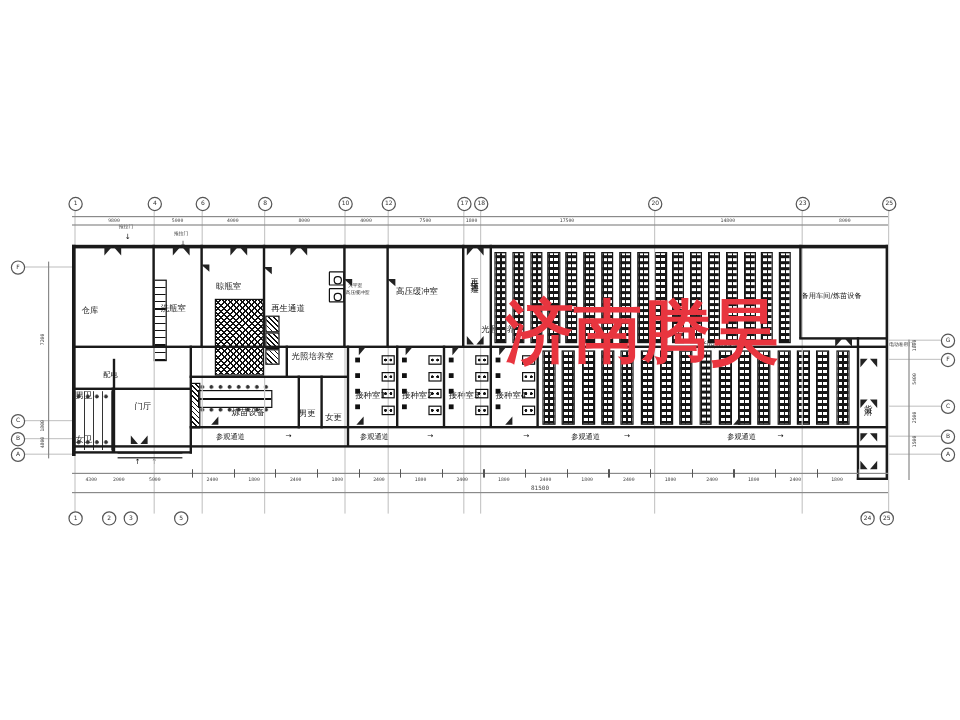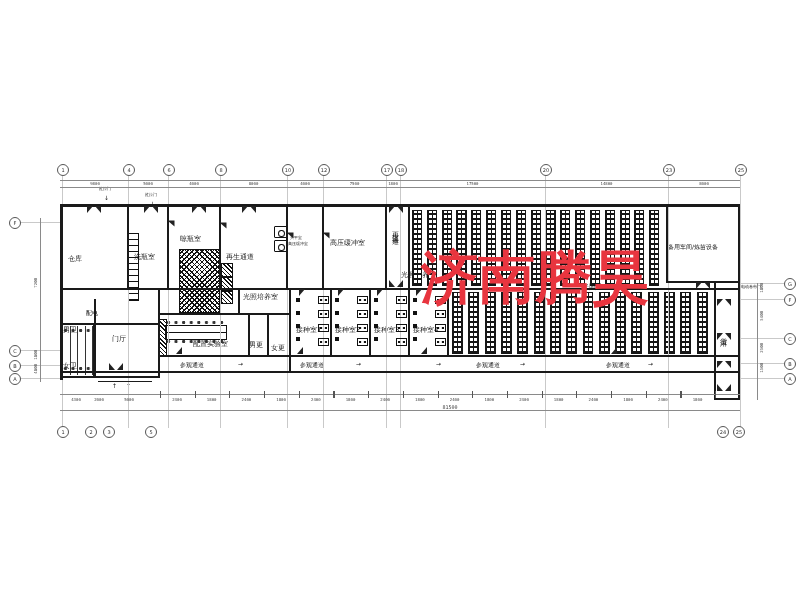--- a/index.html
+++ b/index.html
@@ -65,21 +65,21 @@
   <span class="lbl s4" style="left:290px;top:236px;">天平室</span>
   <span class="lbl s4" style="left:288px;top:242px;">高压缓冲室</span>
   <span class="lbl" style="left:330px;top:240px;">高压缓冲室</span>
   <span class="lbl s5 vert" style="left:391px;top:226px;">再生通道</span>
   <span class="lbl s5" style="left:401px;top:272px;">光照培养室</span>
   <span class="lbl s6" style="left:668px;top:244px;">备用车间/炼苗设备</span>
   <span class="lbl s6" style="left:86px;top:310px;">配电</span>
   <span class="lbl s5" style="left:63px;top:327px;">男卫</span>
   <span class="lbl s5" style="left:63px;top:363px;">女卫</span>
   <span class="lbl" style="left:112px;top:336px;">门厅</span>
-  <span class="lbl" style="left:193px;top:341px;">配置实验室</span>
+  <span class="lbl" style="left:193px;top:341px;">炼苗设备</span>
   <span class="lbl s5" style="left:243px;top:294px;">光照培养室</span>
   <span class="lbl s5" style="left:249px;top:342px;text-align:right;">男更</span>
   <span class="lbl s5" style="left:271px;top:345px;">女更</span>
   <span class="lbl s5" style="left:296px;top:327px;">接种室1</span>
   <span class="lbl s5" style="left:335px;top:327px;">接种室2</span>
   <span class="lbl s5" style="left:374px;top:327px;">接种室3</span>
   <span class="lbl s5" style="left:413px;top:327px;">接种室4</span>
   <span class="lbl s5" style="left:582px;top:284px;">光照培养室</span>
   <span class="lbl s5 vert" style="left:719px;top:332px;">货淋</span>
 

